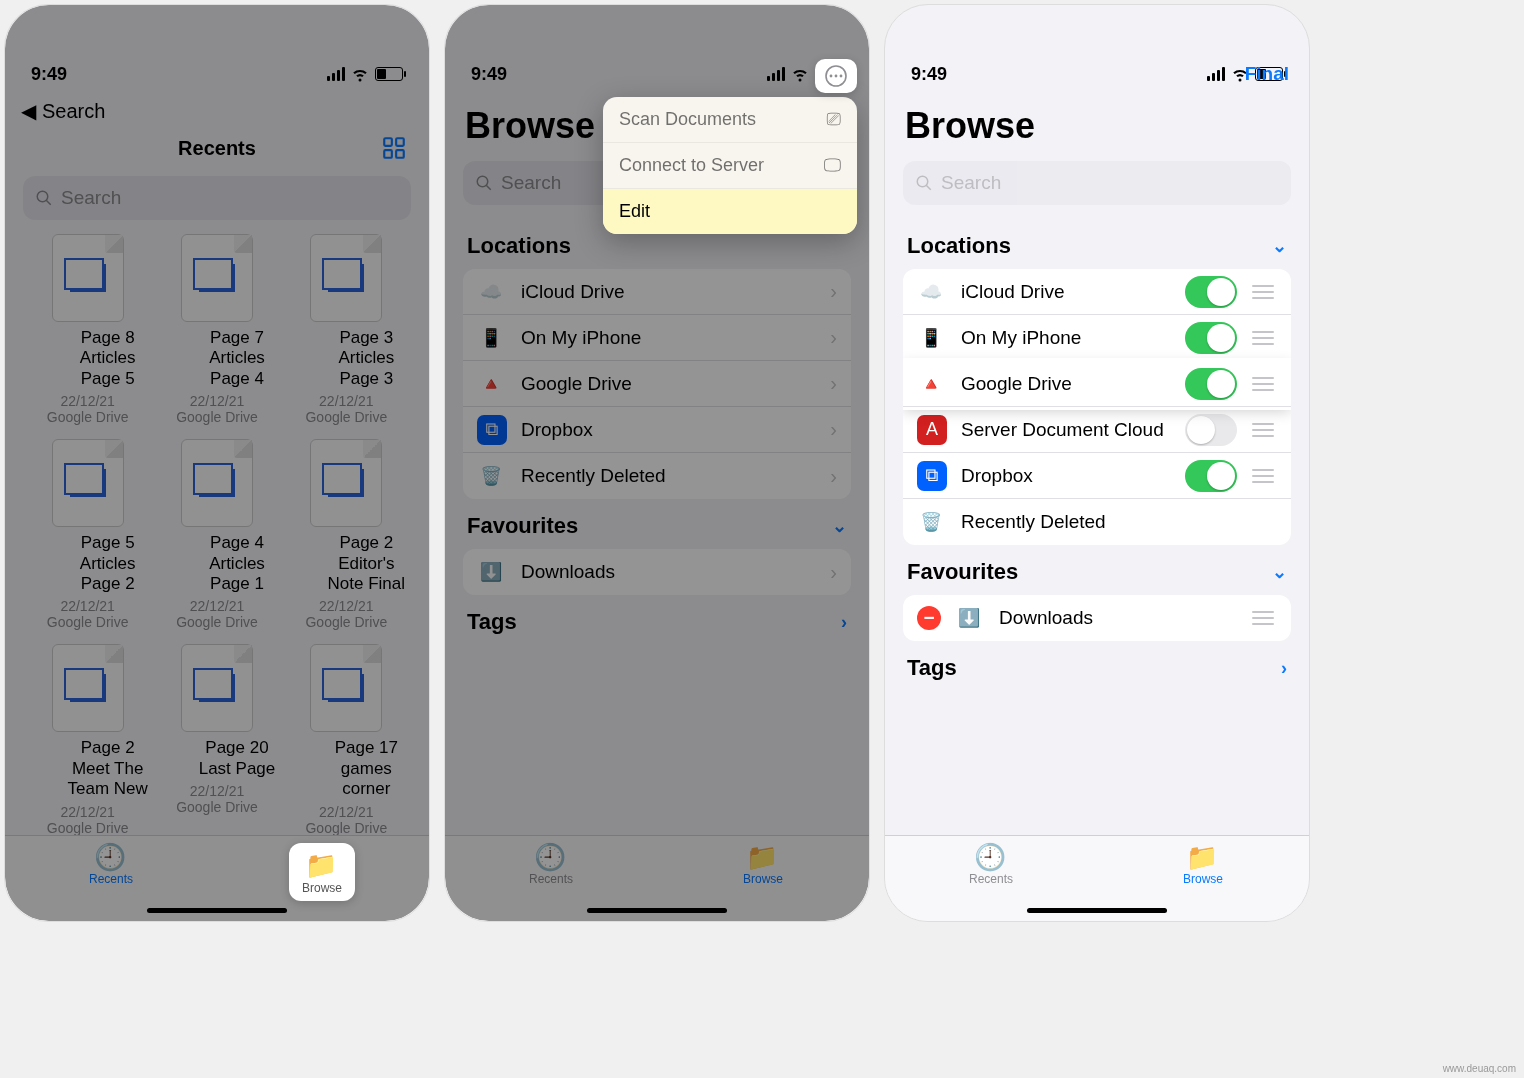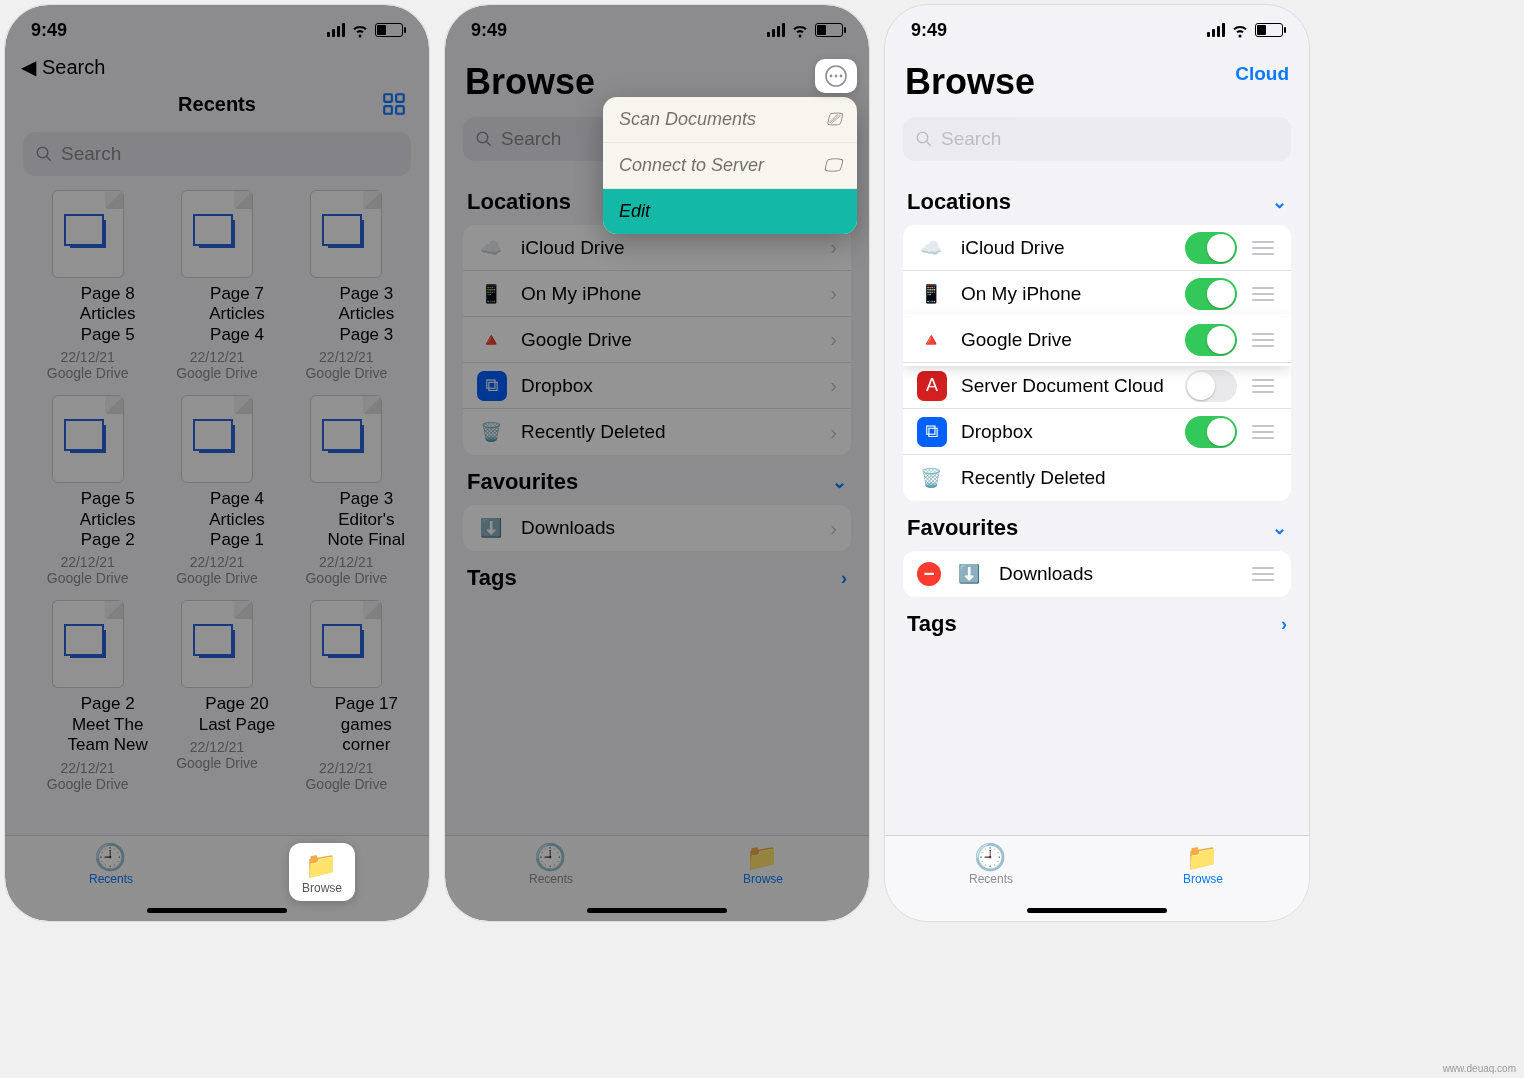--- a/index.html
+++ b/index.html
@@ -24,20 +24,21 @@
     border: 1px solid #ddd;
   }
   .statusbar {
     display: flex;
     justify-content: space-between;
     align-items: center;
     height: 50px;
     padding: 0 26px;
     font-size: 18px;
     font-weight: 600;
+    margin-top: 44px;
   }
   .statusbar .right { display: flex; gap: 6px; align-items: center; }
   .sigbars { display: inline-flex; gap: 2px; align-items: flex-end; height: 14px; }
   .sigbars span { width: 3px; background: #000; border-radius: 1px; }
   .sigbars span:nth-child(1){height:5px;} .sigbars span:nth-child(2){height:8px;}
   .sigbars span:nth-child(3){height:11px;} .sigbars span:nth-child(4){height:14px;}
   .wifi { width:18px; height:18px; }
   .battery { width:28px; height:14px; border:1.5px solid #000; border-radius:3px; position:relative; }
   .battery::after { content:""; position:absolute; right:-4px; top:3px; width:2px; height:6px; background:#000; border-radius:1px;}
   .battery .lvl { position:absolute; left:1px; top:1px; bottom:1px; width:35%; background:#000; border-radius:1px;}
@@ -104,21 +105,21 @@
   .toggle.on::after { right:2px; }
   .toggle:not(.on)::after { left:2px; }
   .drag { width:28px; margin-left:12px; color:#c5c5c9; display:flex; flex-direction:column; gap:4px; align-items:center;}
   .drag span { width:22px; height:2px; background:#c5c5c9; border-radius:1px;}
   .delbtn { width:24px; height:24px; border-radius:12px; background:#ff3b30; color:#fff;
     display:flex; align-items:center; justify-content:center; margin-right:14px; font-weight:700;}
   .chevdown { color:#0a7aff; font-size:18px;}
 
   .popupmenu {
     position:absolute; right:12px; top:92px; width:254px; background:#f8f5ef; border-radius:14px;
-    box-shadow:0 8px 28px rgba(0,0,0,.28); overflow:hidden; z-index:160;font-style:italic;
+    box-shadow:0 8px 28px rgba(0,0,0,.28); overflow:hidden; z-index:160;
   }
   .popupmenu .prow { display:flex; justify-content:space-between; align-items:center;
     padding:12px 16px; font-size:18px; border-bottom:0.5px solid rgba(0,0,0,.1);}
   .popupmenu .prow:last-child { border:none;}
   .morebtn {
     position:absolute; right:12px; top:54px; width:42px; height:34px; background:#fff;
     border-radius:10px; display:flex; align-items:center; justify-content:center;
     box-shadow:0 2px 8px rgba(0,0,0,.18); z-index:170; color:#8e8e93;
   }
   .watermark { position:absolute; bottom:4px; right:8px; font-size:10px; color:#999;}
@@ -206,21 +207,21 @@
           <div class="pages"></div>
         </div>
         <div class="name">Page 4 Articles Page 1</div>
         <div class="date">22/12/21</div>
         <div class="src">Google Drive</div>
       </div>
     <div class="file">
         <div class="thumb">
           <div class="pages"></div>
         </div>
-        <div class="name">Page 3 Editor's Note Final</div>
+        <div class="name">Page 2 Editor's Note Final</div>
         <div class="date">22/12/21</div>
         <div class="src">Google Drive</div>
       </div>
     <div class="file">
         <div class="thumb">
           <div class="pages"></div>
         </div>
         <div class="name">Page 2 Meet The Team New</div>
         <div class="date">22/12/21</div>
         <div class="src">Google Drive</div>
@@ -351,21 +352,21 @@
 
   <div class="popupmenu">
     <div class="prow" style="opacity:.55">
       <span>Scan Documents</span>
         <span>⎚</span>
     </div>
     <div class="prow" style="opacity:.55">
       <span>Connect to Server</span>
         <span>🖵</span>
     </div>
-    <div class="prow" style="background:#14b8a6">
+    <div class="prow" style="background:#fef9c3">
       <span>Edit</span>
     </div>
   </div>
 
   <div class="tabbar">
     <div class="tab">
         <div class="ticon">🕘</div>
         <div>Recents</div>
       </div>
     <div class="tab active">
@@ -388,21 +389,21 @@
         </span>
       <svg class="wifi" viewBox="0 0 24 24">
           <path d="M12 18a2 2 0 100 4 2 2 0 000-4zm-5-4a8 8 0 0110 0l-2 2a5 5 0 00-6 0zm-4-4a14 14 0 0118 0l-2 2a11 11 0 00-14 0z" fill="#000"></path>
         </svg>
       <span class="battery">
           <span class="lvl"></span>
         </span>
     </span>
   </div>
 
-  <div class="done">Cloud</div>
+  <div class="done">Final</div>
   <div class="bigtitle">Browse</div>
 
   <div class="bigsearch" style="opacity:.5">
     <svg width="18" height="18" viewBox="0 0 24 24">
         <circle cx="10" cy="10" r="7" stroke="#8a8a8f" stroke-width="2" fill="none"></circle>
         <line x1="15" y1="15" x2="21" y2="21" stroke="#8a8a8f" stroke-width="2"></line>
       </svg>
     <span>Search</span>
   </div>
 

